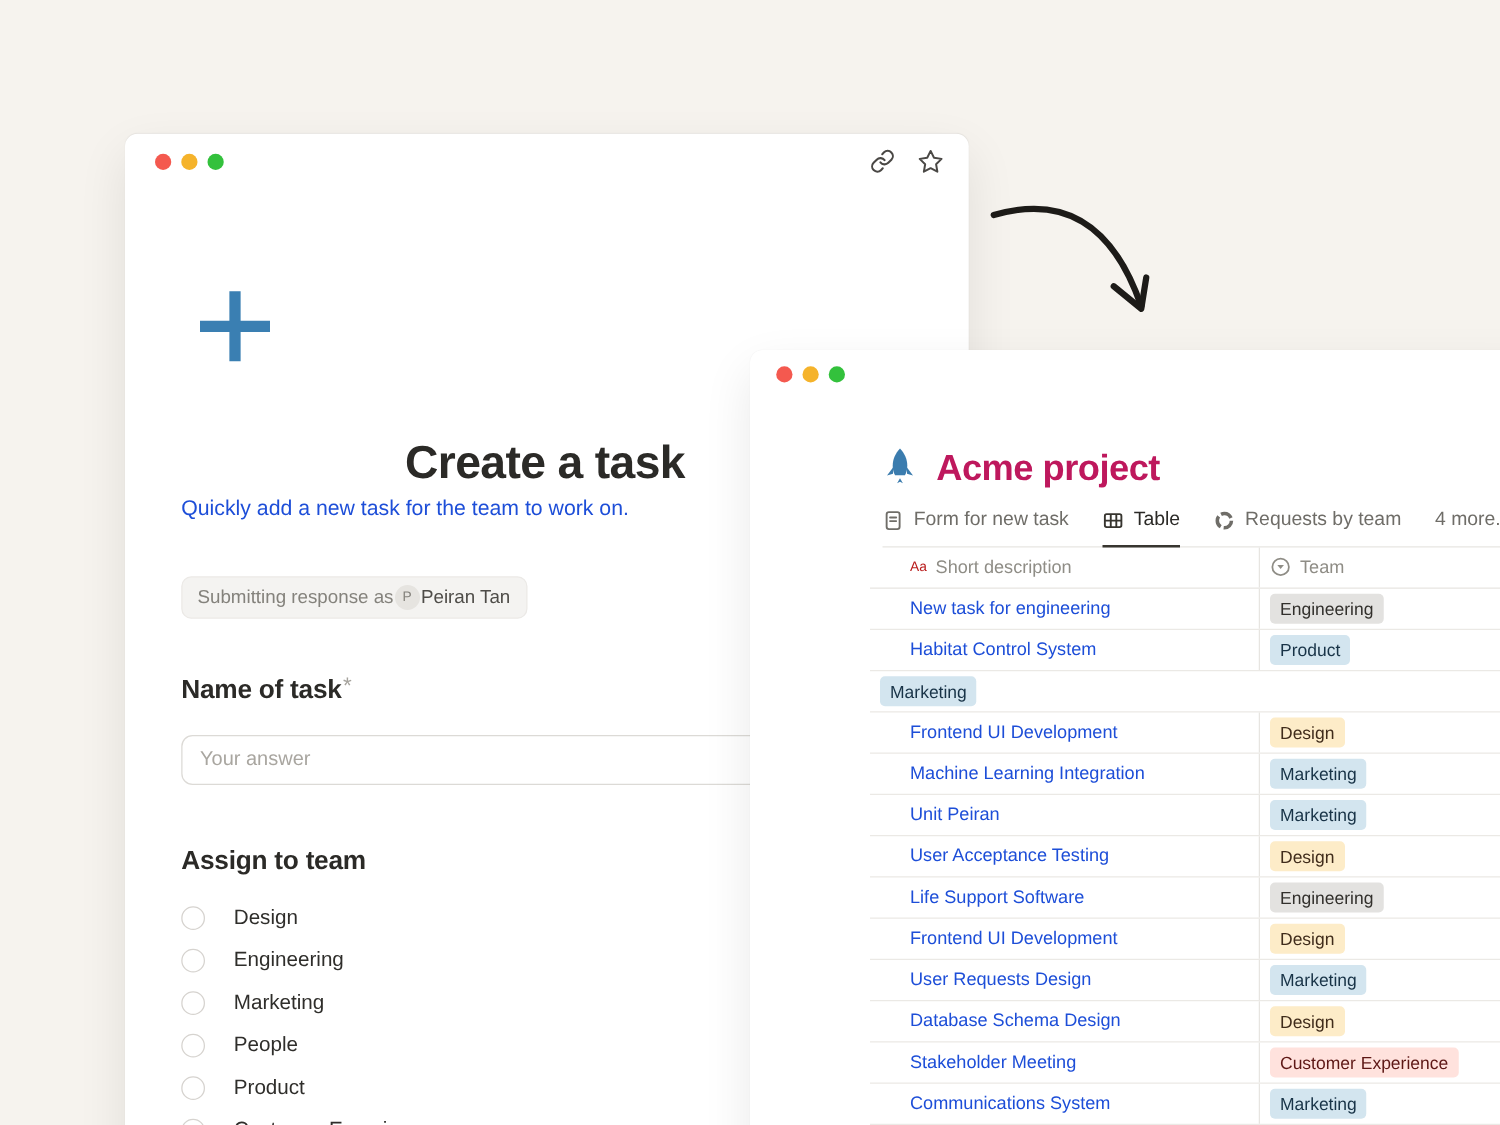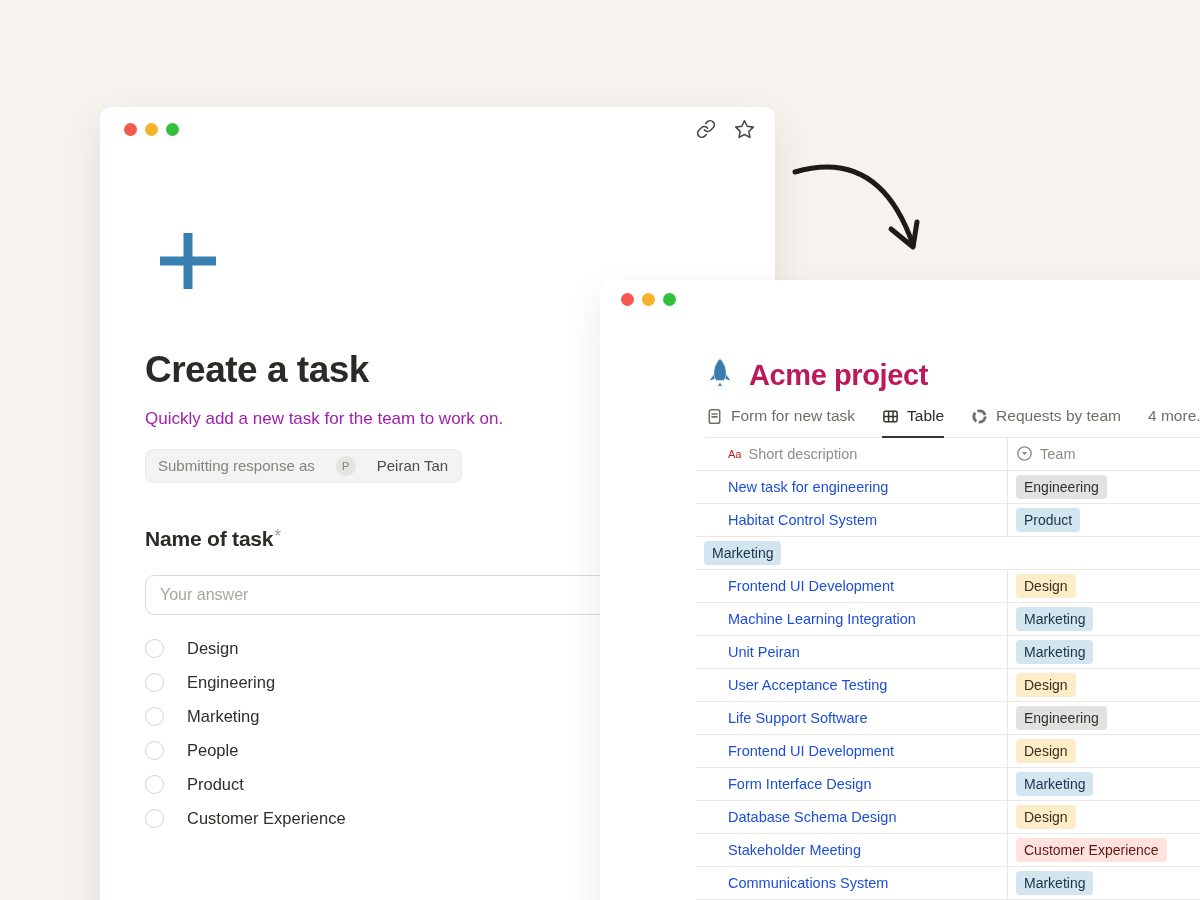--- a/index.html
+++ b/index.html
@@ -16,23 +16,23 @@
   .titlebar { display:flex; align-items:center; justify-content:space-between; height:44px; padding:0 20px 0 24px; }
   .titlebar.slim { height:38px; padding-left:21px; }
   .lights { display:flex; gap:8px; }
   .light { width:13px; height:13px; border-radius:50%; }
   .tb-actions { display:flex; align-items:center; gap:18px; color:#4a4845; }
   .tb-actions svg { display:block; cursor:pointer; }
 
   
   .form-body { padding:0 48px 0 45px; }
   .plus-wrap { margin:80px 0 0 13px; width:60px; height:60px; }
-  .form-title { margin-top:57px; font-size:37px; line-height:1.18; font-weight:700; color:#2b2a27; letter-spacing:-.5px; }
-  .form-subtitle { margin-top:16px; font-size:17px; line-height:1.25; color:#a21caf; }
-  .chip { margin-top:20px; display:inline-flex; align-items:center; gap:21px; padding:6px 13px 6px 12px;
+  .form-title { margin-top:57px; font-size:37px; line-height:1.18; font-weight:700; color:#2b2a27; letter-spacing:-.5px;text-align:center; }
+  .form-subtitle { margin-top:4px; font-size:17px; line-height:1.25; color:#1d4ed8; }
+  .chip { margin-top:44px; display:inline-flex; align-items:center; gap:1px; padding:6px 13px 6px 12px;
           background:#f4f3f1; border:1px solid #ebe9e6; border-radius:8px; font-size:15px; }
   .chip-prefix { color:#84827c; }
   .chip-avatar { width:20px; height:20px; border-radius:50%; background:#e6e4e0; color:#84827c;
                  font-size:11px; display:flex; align-items:center; justify-content:center; }
   .chip-name { color:#4e4c48; }
   .field-label { margin-top:43px; font-size:21px; font-weight:700; color:#2b2a27; letter-spacing:-.2px; }
   .req { color:#a6a39d; font-weight:400; font-size:18px; vertical-align:4px; margin-left:1px; }
   .text-input { margin-top:24px; display:block; width:600px; height:40px; border:1px solid #dcdad6; border-radius:9px;
                 padding:0 14px; font-size:16px; color:#2b2a27; background:#fff; font-family:inherit; }
   .text-input::placeholder { color:#a9a6a0; }
@@ -105,20 +105,21 @@
       <div class="chip">
         <span class="chip-prefix">Submitting response as</span>
         <span class="chip-avatar">P</span>
         <span class="chip-name">Peiran Tan</span>
       </div>
 
       <h2 class="field-label"><span>Name of task</span><span class="req">*</span></h2>
 
       <input class="text-input" type="text" placeholder="Your answer" style="">
 
+      <h2 class="field-label assign">Assign to team</h2>
 
       <div class="radio-list">
   <div class="radio-row">
     <span class="radio-circle"></span>
     <span class="radio-label">Design</span>
   </div>
 
   <div class="radio-row">
     <span class="radio-circle"></span>
     <span class="radio-label">Engineering</span>
@@ -265,21 +266,21 @@
   </div>
 
   <div class="t-row">
     <div class="c-desc">Frontend UI Development</div>
     <div class="c-team">
               <span class="tag" style="background: rgb(253, 236, 200); color: rgb(64, 44, 27);">Design</span>
             </div>
   </div>
 
   <div class="t-row">
-    <div class="c-desc">Form Interface Design</div>
+    <div class="c-desc">User Requests Design</div>
     <div class="c-team">
               <span class="tag" style="background: rgb(211, 229, 239); color: rgb(24, 51, 71);">Marketing</span>
             </div>
   </div>
 
   <div class="t-row">
     <div class="c-desc">Database Schema Design</div>
     <div class="c-team">
               <span class="tag" style="background: rgb(253, 236, 200); color: rgb(64, 44, 27);">Design</span>
             </div>

